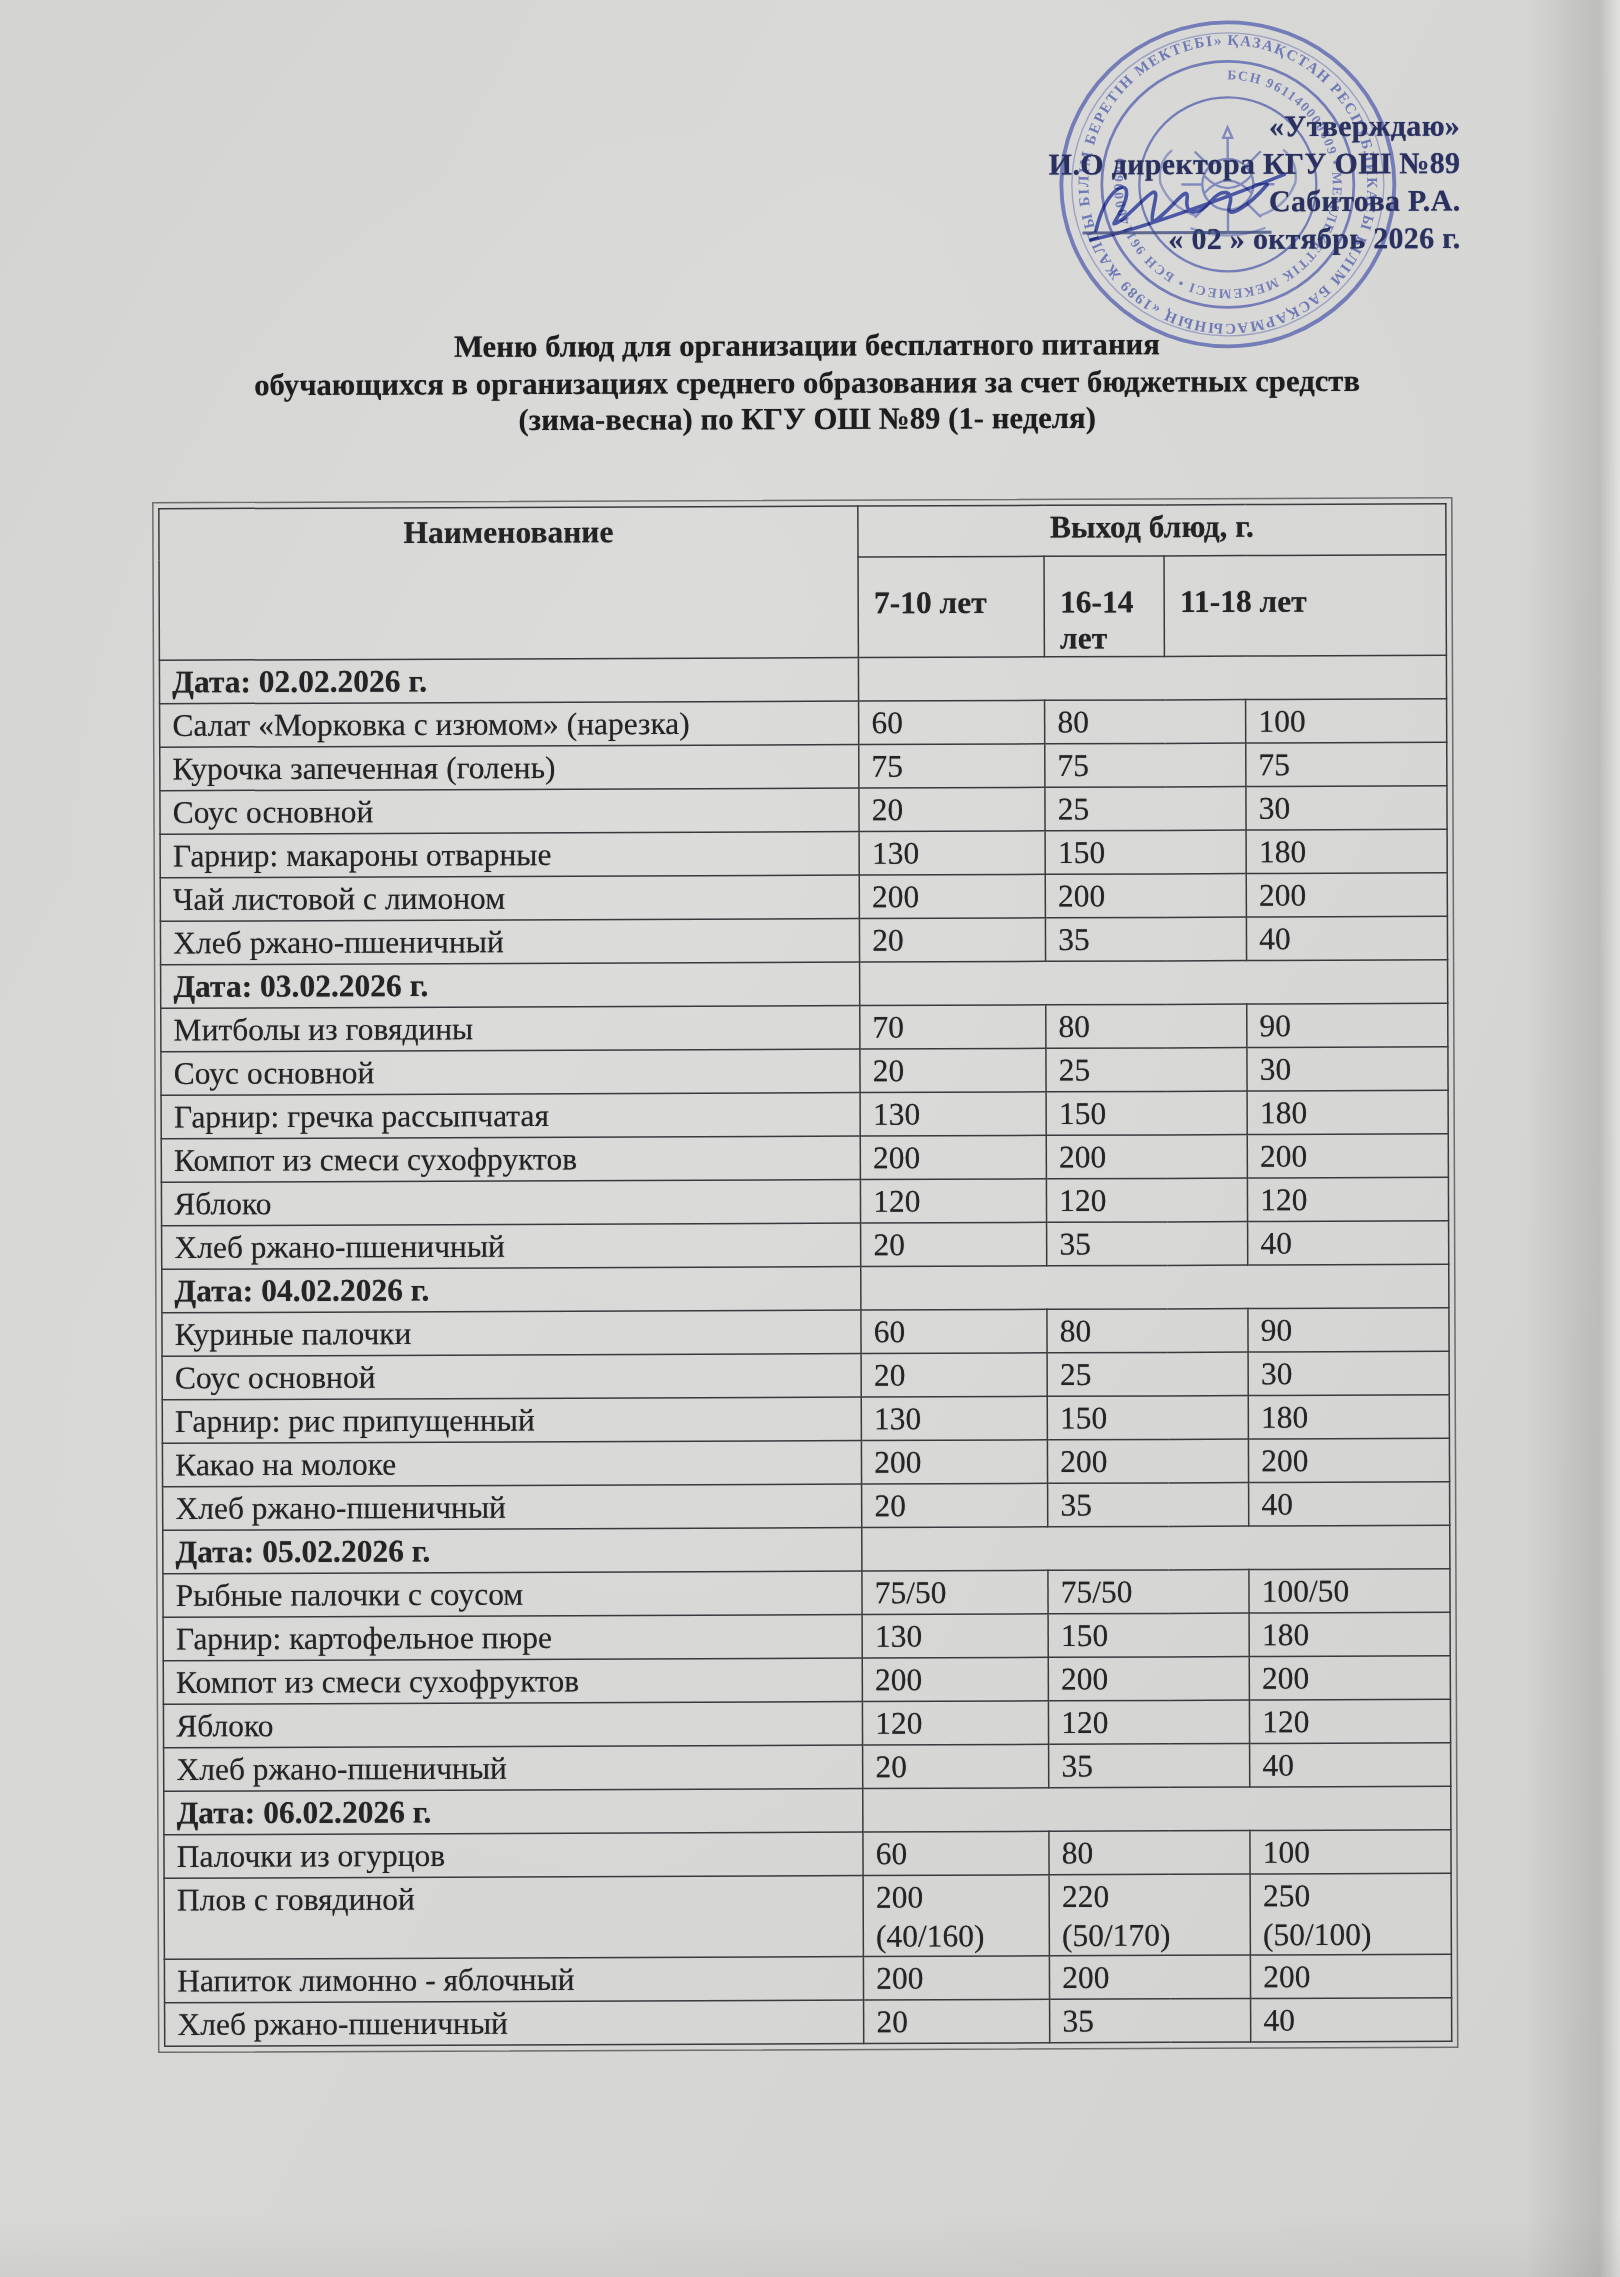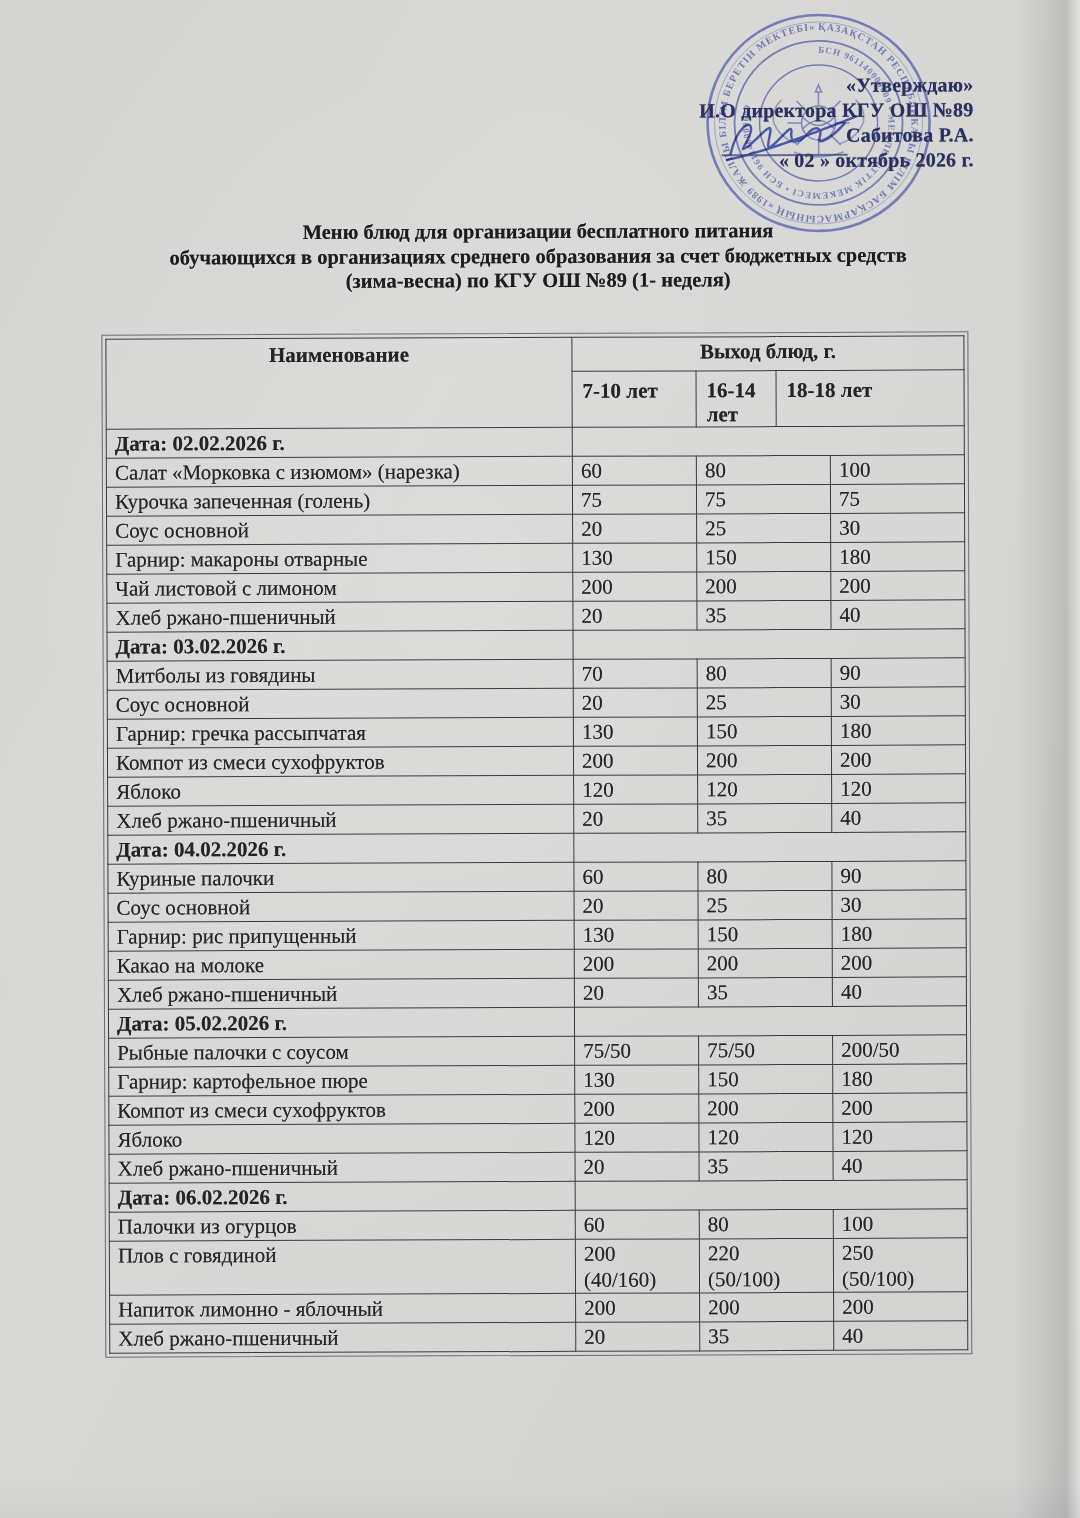--- a/index.html
+++ b/index.html
@@ -45,21 +45,21 @@
     position:absolute;left:107px;top:337px;width:858px;
     border-collapse:collapse;table-layout:fixed;
     color:#242427;font-size:21px;
     text-shadow:0 0 0.6px rgba(35,35,38,0.55);
     outline:1.4px solid rgba(62,62,66,0.7);outline-offset:3px;
   }
   table.menu th, table.menu td{border:1.7px solid #3a3a3e;overflow:hidden;}
   thead th{font-weight:bold;font-size:21px;}
   th.h-name{vertical-align:top;text-align:center;padding-top:4px;}
   th.h-out{height:30px;text-align:center;vertical-align:top;padding-top:2px;}
-  th.h-age{height:48px;text-align:left;vertical-align:top;padding:7px 2px 0 10px;line-height:24px;}
+  th.h-age{height:48px;text-align:left;vertical-align:top;padding:18px 2px 0 10px;line-height:24px;}
   tbody td{vertical-align:top;padding:1px 4px 0 8px;line-height:26px;}
   tr.date-row td{height:27px;font-weight:bold;}
   tr.item-row td{height:27px;}
   td.val{white-space:pre-line;}
 </style>
 </head>
 <body>
 
 <div class="photo">
   <div class="tilt">
@@ -122,21 +122,21 @@
           <col style="width:134px">
       </colgroup>
       <thead>
         <tr>
           <th class="h-name" rowspan="2">Наименование</th>
           <th class="h-out" colspan="4">Выход блюд, г.</th>
         </tr>
         <tr>
           <th class="h-age">7-10 лет</th>
           <th class="h-age">16-14 лет</th>
-          <th class="h-age" colspan="2">18-18 лет</th>
+          <th class="h-age" colspan="2">11-18 лет</th>
         </tr>
       </thead>
       <tbody id="menu-body">
           <tr class="date-row">
             <td>Дата: 02.02.2026 г.</td>
             <td colspan="4"></td>
           </tr>
           <tr class="item-row">
             <td>Салат «Морковка с изюмом» (нарезка)</td>
             <td class="val">60</td>
@@ -248,21 +248,21 @@
             <td class="val">40</td>
           </tr>
           <tr class="date-row">
             <td>Дата: 05.02.2026 г.</td>
             <td colspan="4"></td>
           </tr>
           <tr class="item-row">
             <td>Рыбные палочки с соусом</td>
             <td class="val">75/50</td>
             <td class="val" colspan="2">75/50</td>
-            <td class="val">200/50</td>
+            <td class="val">100/50</td>
           </tr>
           <tr class="item-row">
             <td>Гарнир: картофельное пюре</td>
             <td class="val">130</td>
             <td class="val" colspan="2">150</td>
             <td class="val">180</td>
           </tr>
           <tr class="item-row">
             <td>Компот из смеси сухофруктов</td>
             <td class="val">200</td>
@@ -289,21 +289,21 @@
             <td>Палочки из огурцов</td>
             <td class="val">60</td>
             <td class="val" colspan="2">80</td>
             <td class="val">100</td>
           </tr>
           <tr class="item-row">
             <td>Плов с говядиной</td>
             <td class="val">200
 (40/160)</td>
             <td class="val" colspan="2">220
-(50/100)</td>
+(50/170)</td>
             <td class="val">250
 (50/100)</td>
           </tr>
           <tr class="item-row">
             <td>Напиток лимонно - яблочный</td>
             <td class="val">200</td>
             <td class="val" colspan="2">200</td>
             <td class="val">200</td>
           </tr>
           <tr class="item-row">

